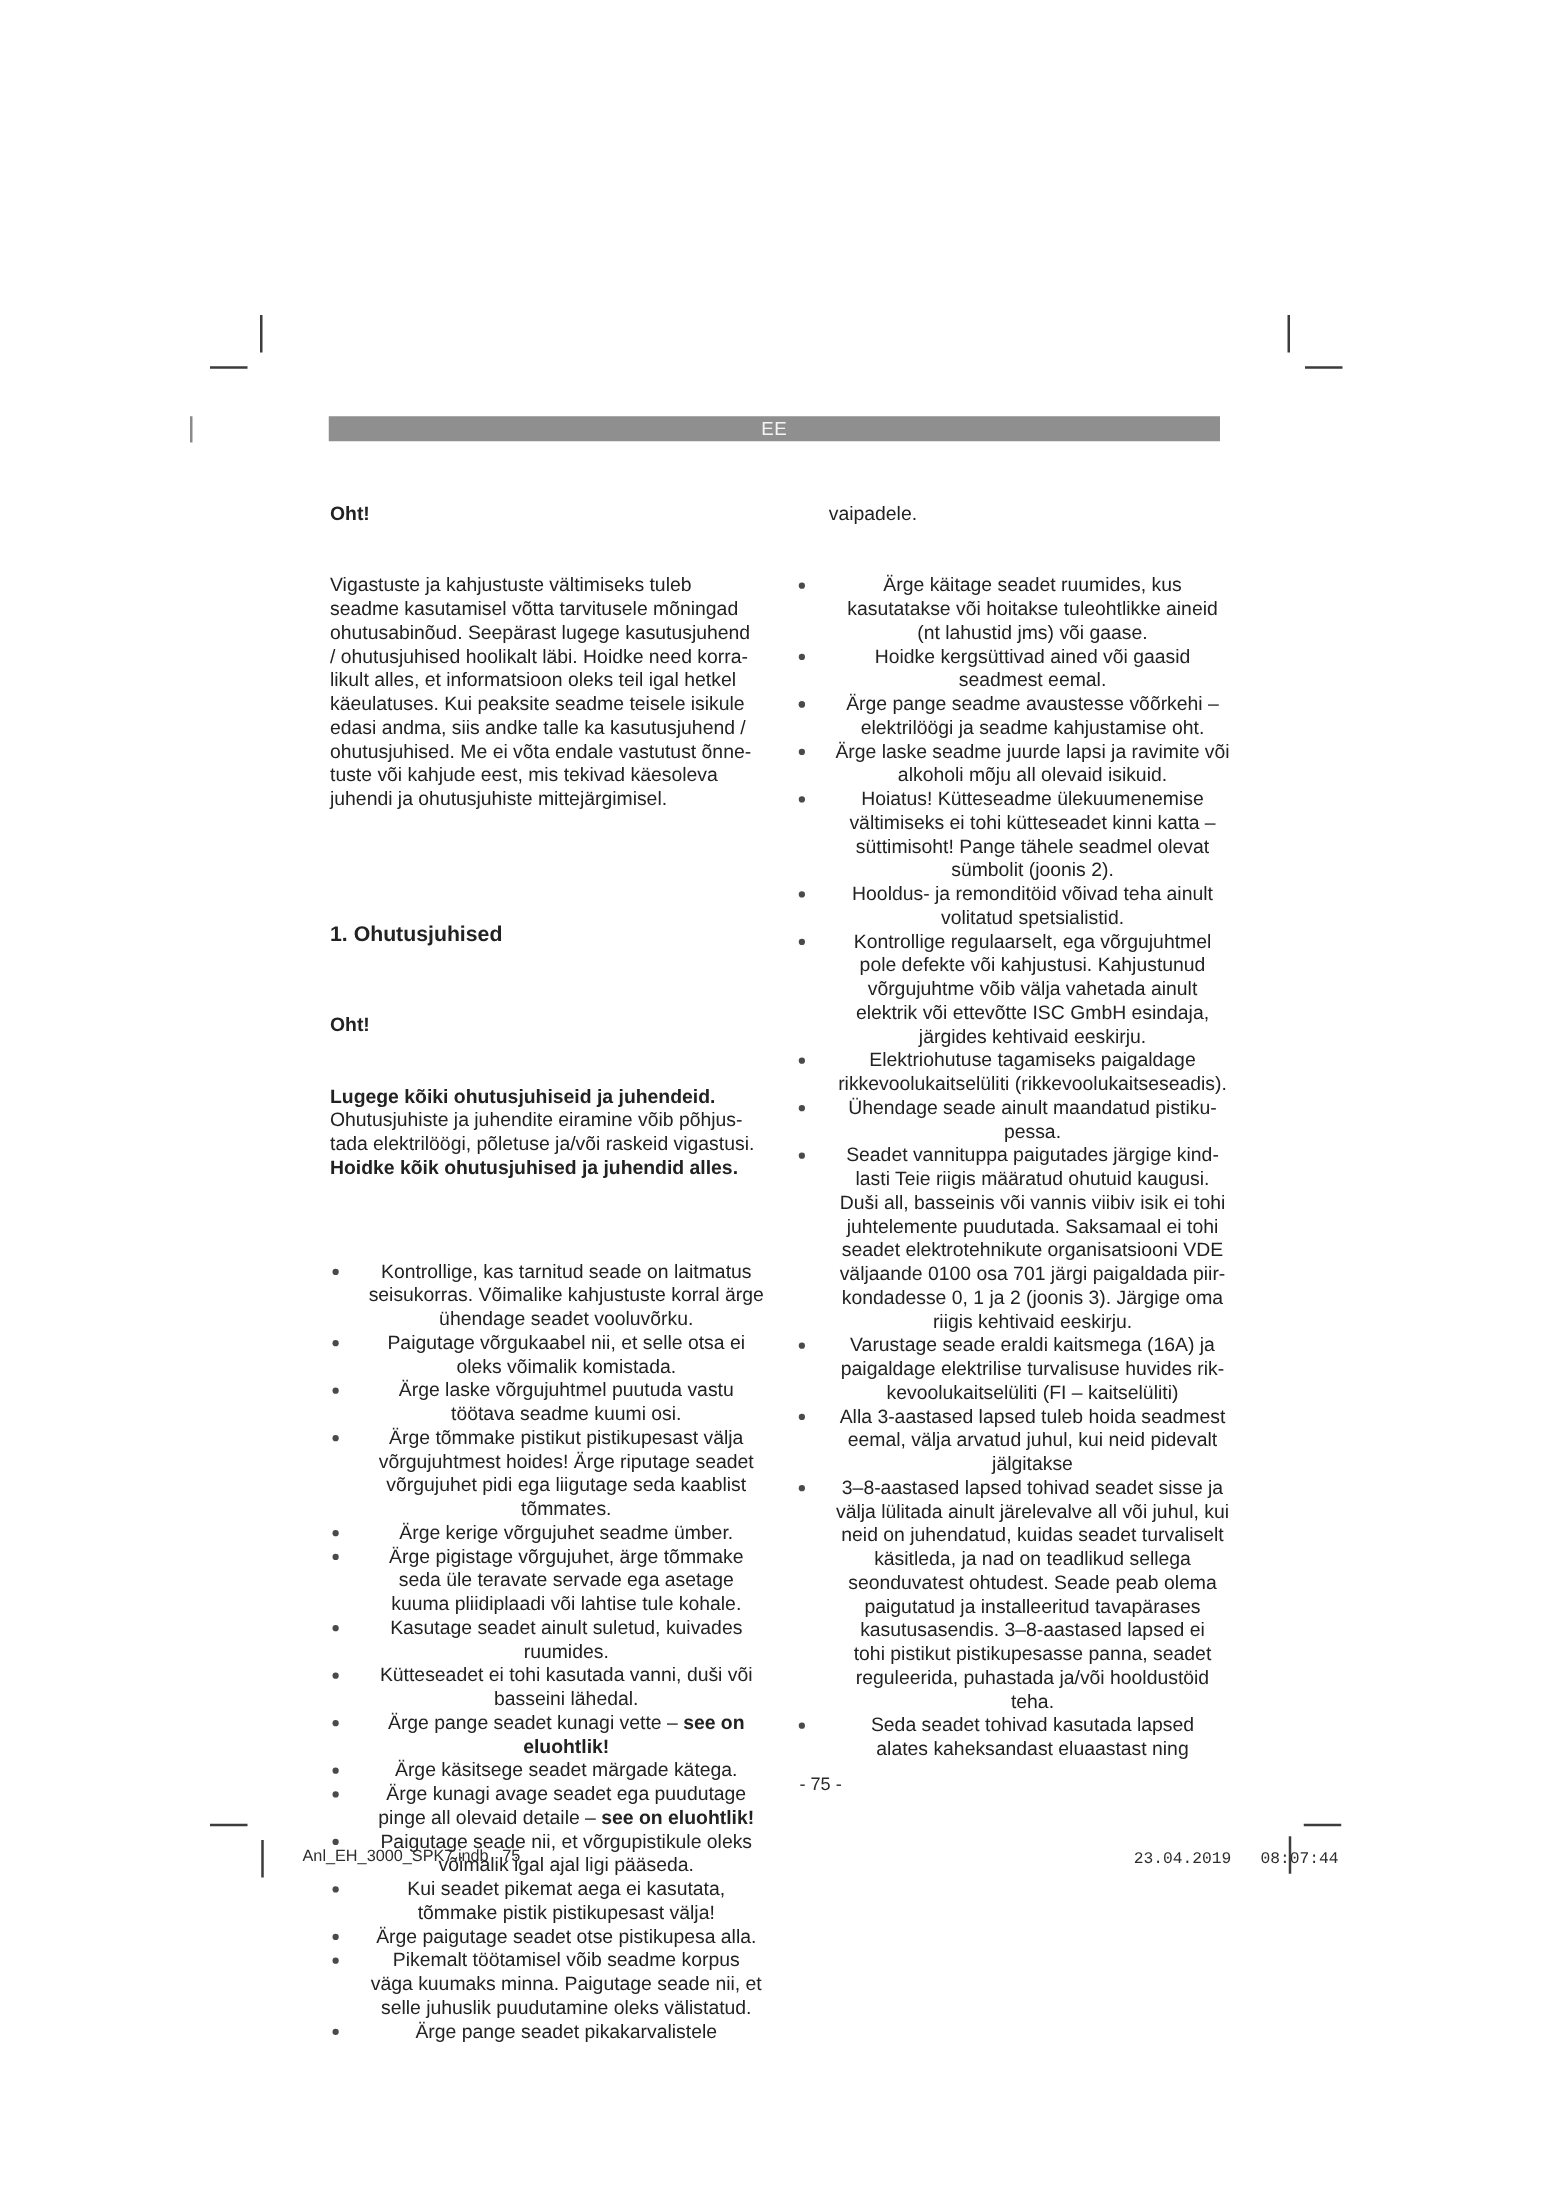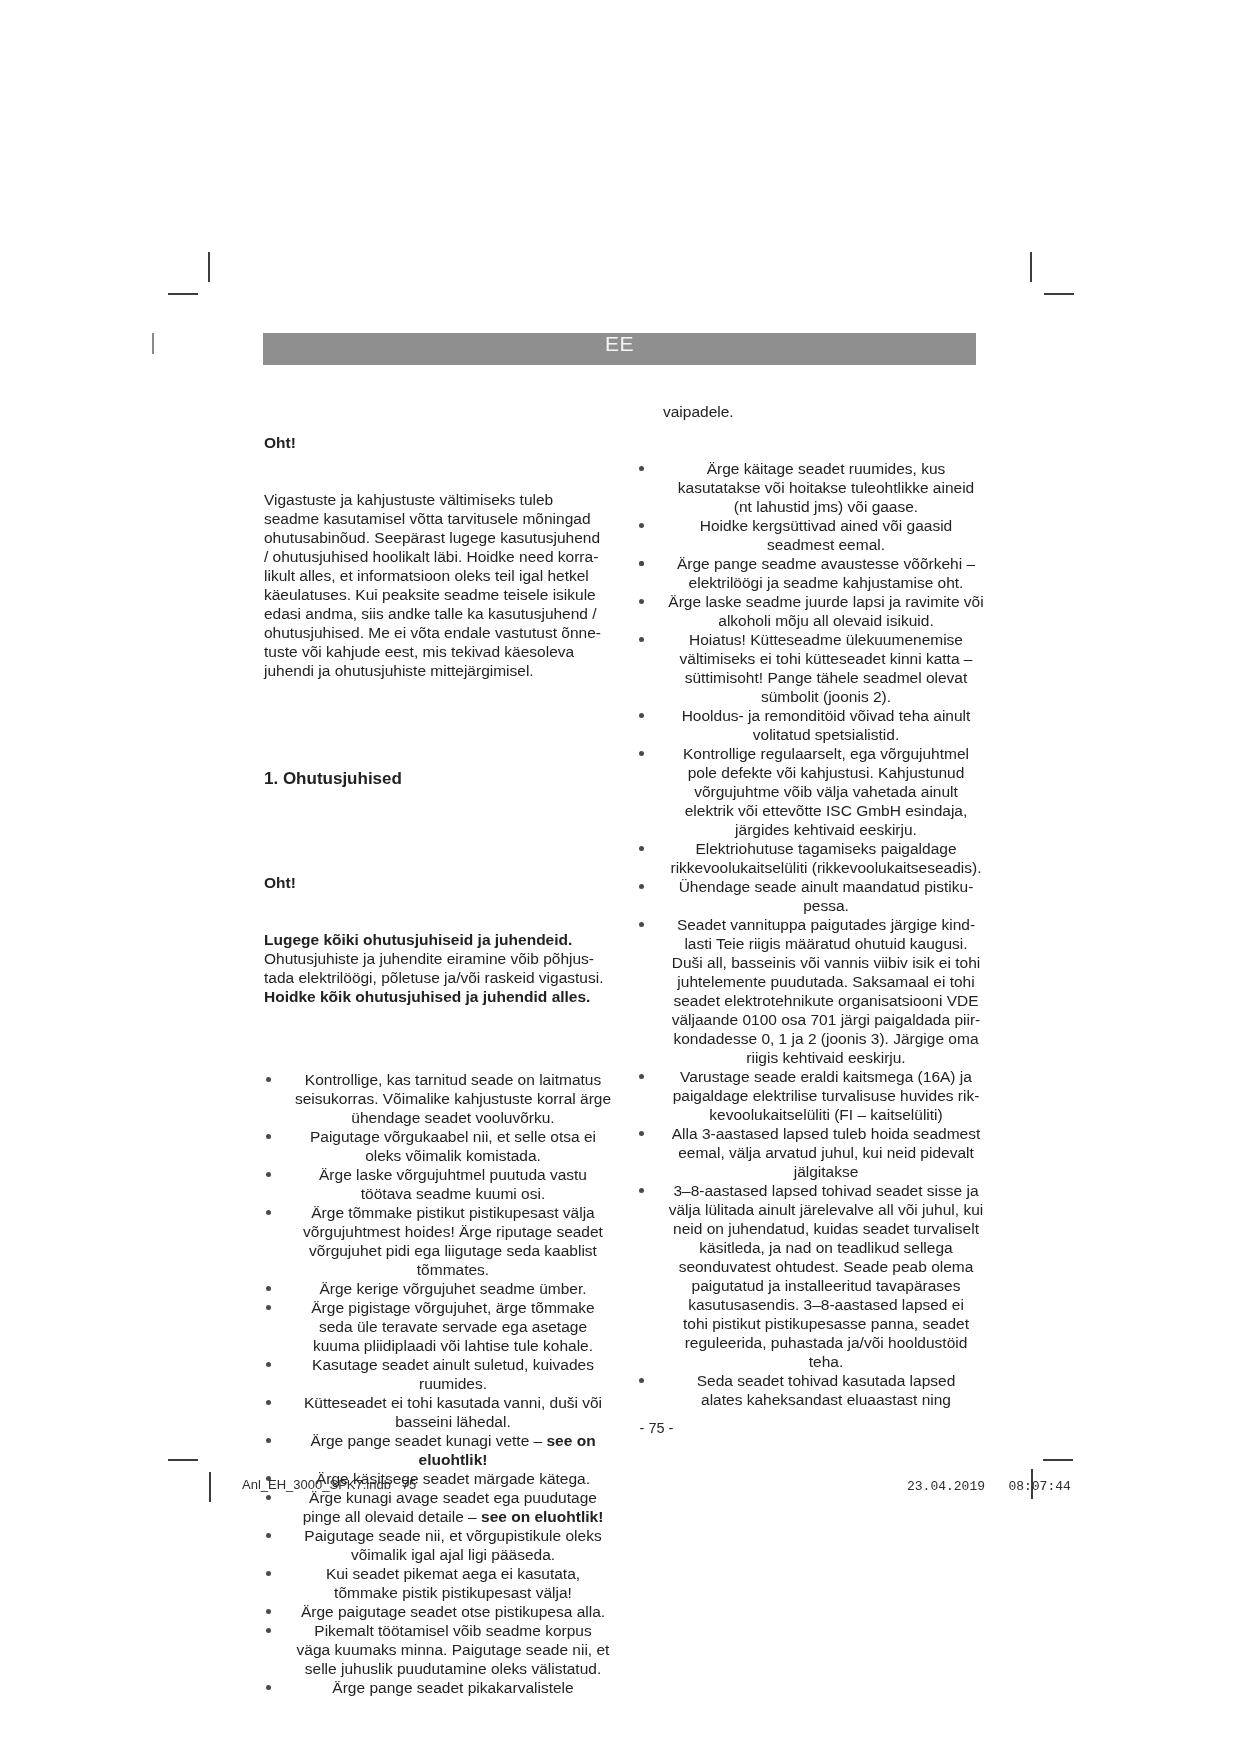--- a/index.html
+++ b/index.html
@@ -3,29 +3,29 @@
 <meta charset="utf-8">
 <style>
   html,body { margin:0; padding:0; background:#ffffff; }
   .page {
     position:relative; width:1241px; height:1754px; background:#ffffff;
     font-family:"Liberation Sans", sans-serif; color:#222222; overflow:hidden;
   }
   .mark { position:absolute; background:#3c3c3c; }
   .mark.gray { background:#8a8a8a; }
   .lang-bar {
-    position:absolute; left:263px; top:333px; width:713px; height:32px;
+    position:absolute; left:263px; top:333px; width:713px; height:20px;
     background:#8f8f8f; color:#f4f4f4; text-align:center;
-    font-size:21px; line-height:21px; letter-spacing:0.5px;
+    font-size:15px; line-height:21px; letter-spacing:0.5px;
   }
   .col { position:absolute; width:352px; font-size:15.5px; line-height:19px; white-space:pre; }
   .col-left  { left:264px; top:364px; }
   .col-right { left:637px; top:364px; }
   p { margin:0; }
-  .b, .oht { font-weight:bold;margin-top:31px; }
+  .b, .oht { font-weight:bold; }
   .section-heading {
     font-size:17px; line-height:24px; font-weight:bold;
     margin:49px 0 13px 0;
   }
   ul.bullets { margin:0; padding:0; list-style:none; }
   ul.bullets.gap-top { margin-top:26px; }
   ul.bullets li { position:relative; padding-left:26px;text-align:center; }
   ul.bullets .dot {
     position:absolute; left:2px; top:7px; width:5px; height:5px;
     border-radius:50%; background:#4a4a4a;

